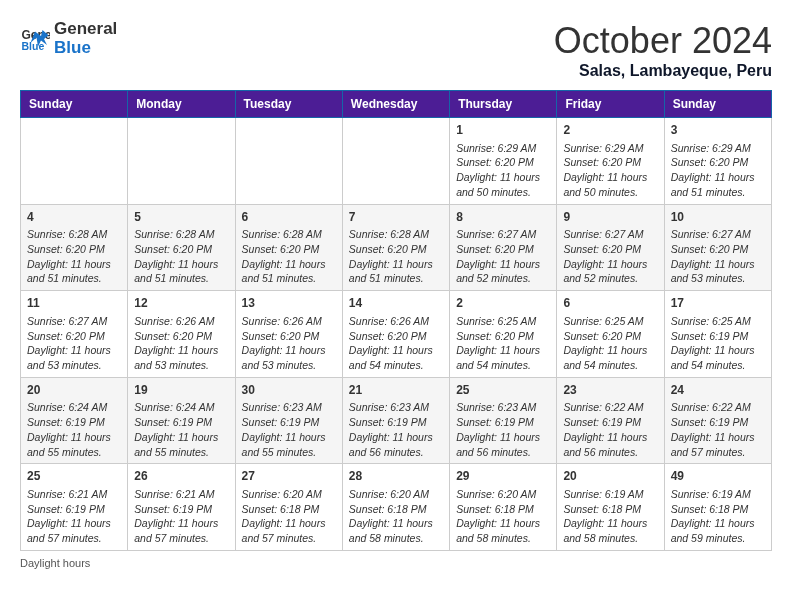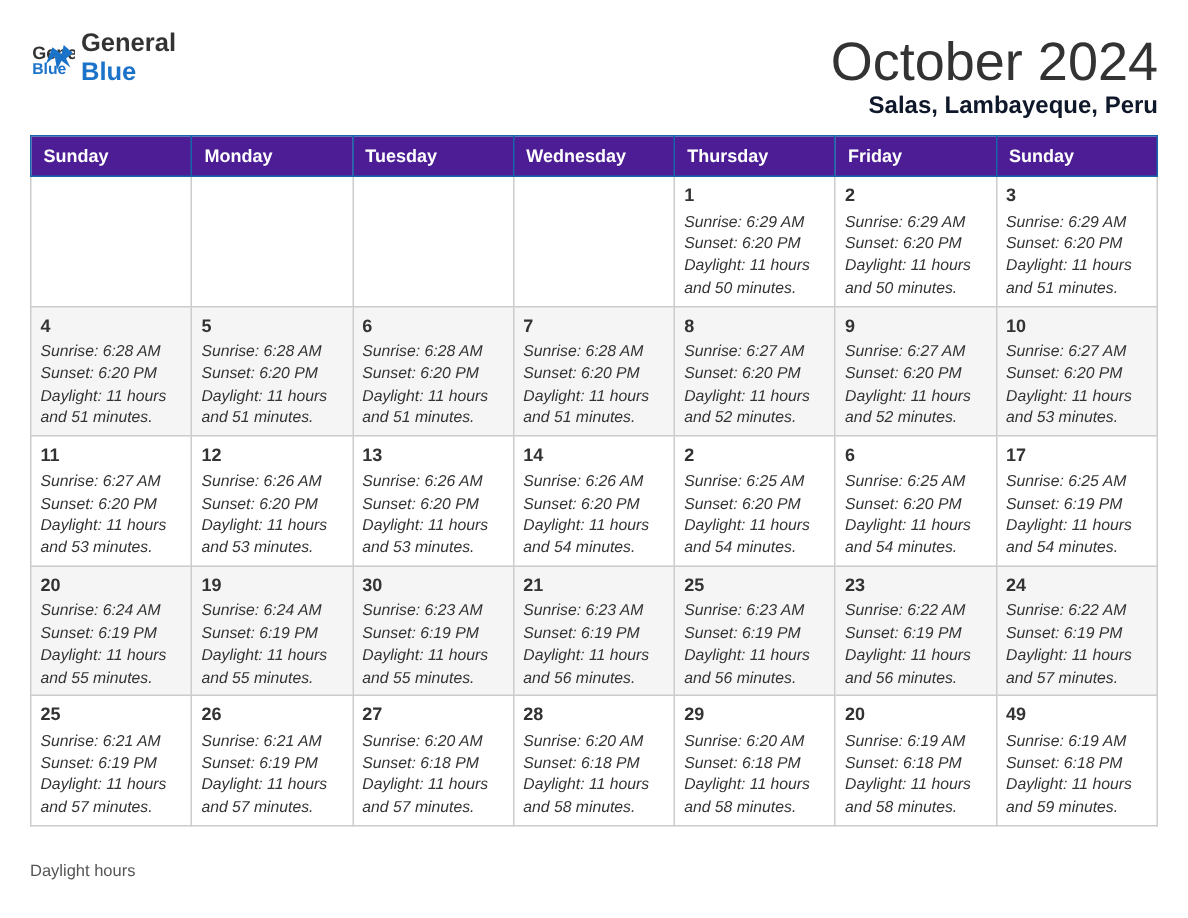--- a/index.html
+++ b/index.html
@@ -317,13 +317,13 @@
         <td>
           <span class="day-num">49</span>
           <div class="day-info" style="white-space: pre-line;">Sunrise: 6:19 AM
 Sunset: 6:18 PM
 Daylight: 11 hours and 59 minutes.</div>
         </td>
       </tr>
     </tbody>
 </table>
 
-<div style="margin-top:24px;font-size:11px;color:#555;">Daylight hours</div>
+<div style="margin-top:6px;font-size:11px;color:#555;">Daylight hours</div>
 
 </body></html>

